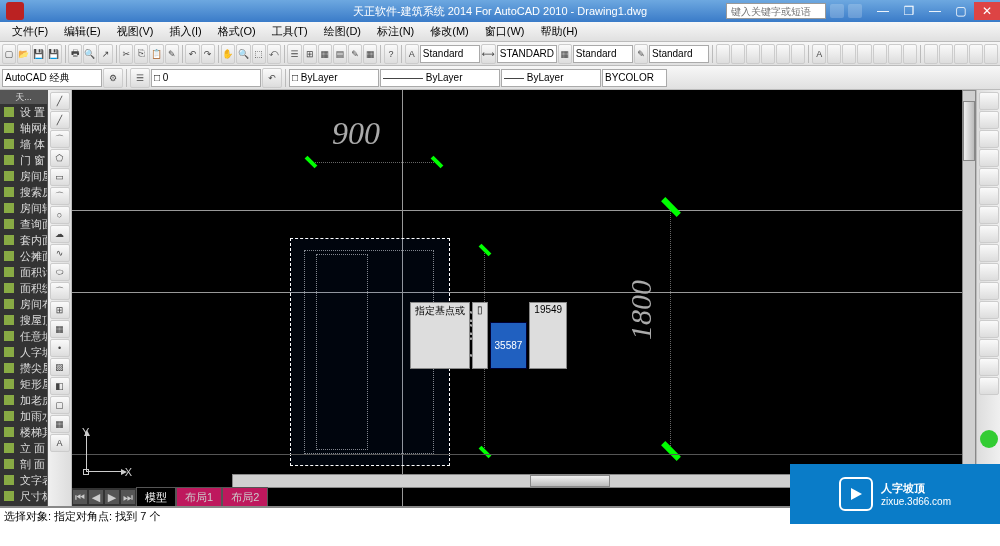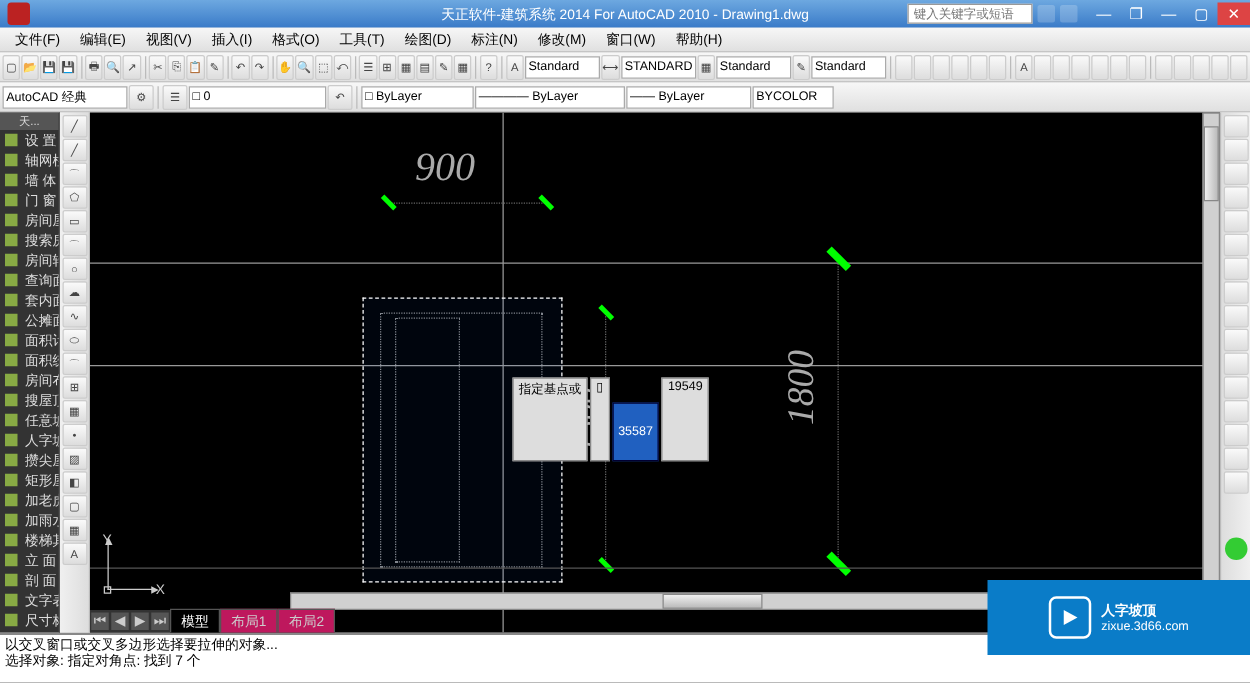--- a/index.html
+++ b/index.html
@@ -406,21 +406,20 @@
     <div class="btn"></div>
     <div class="btn"></div>
     <div class="btn"></div>
     <div class="btn"></div>
   </div>
 
   <div class="green-bubble"></div>
 </div>
 
 <div class="cmd-window">
-  <div>以交叉窗口或交叉多边形选择要拉伸的对象...</div>
   <div>选择对象: 指定对角点: 找到 7 个</div>
 
 </div>
 
 <div class="watermark">
   <div class="play">
     <svg width="16" height="16" viewBox="0 0 16 16">
         <polygon points="3,2 14,8 3,14" fill="#fff"></polygon>
       </svg>
   </div>

